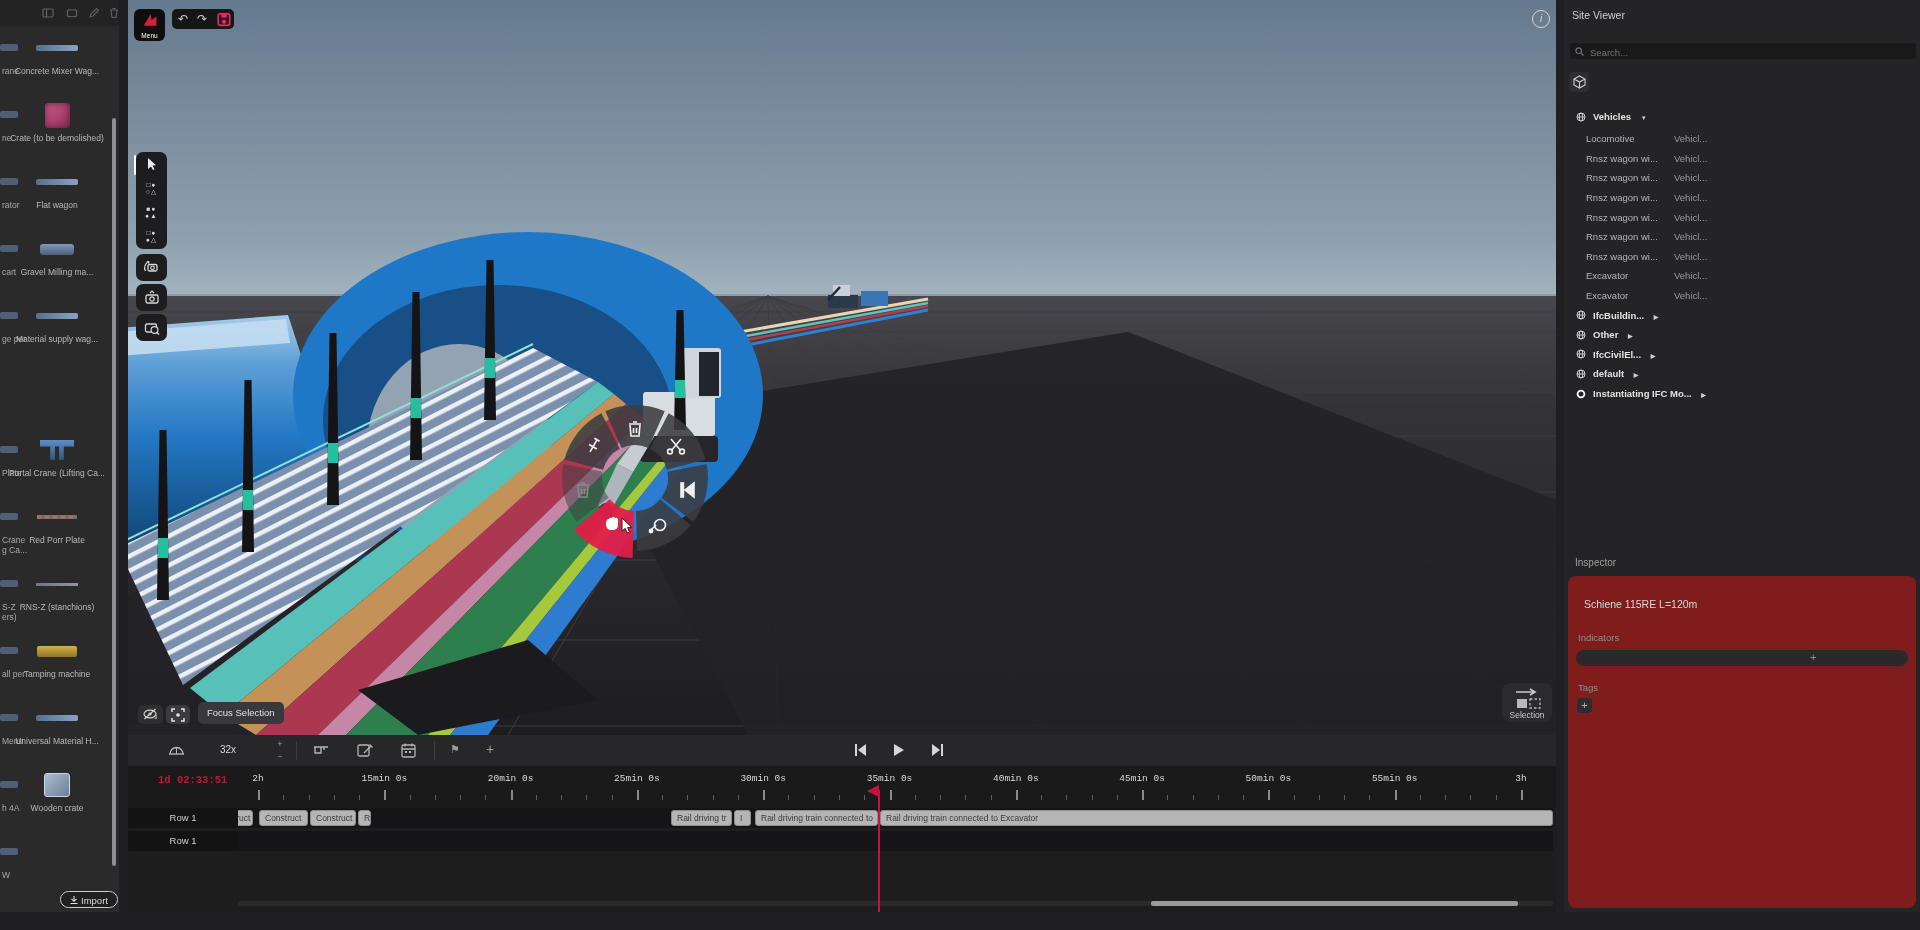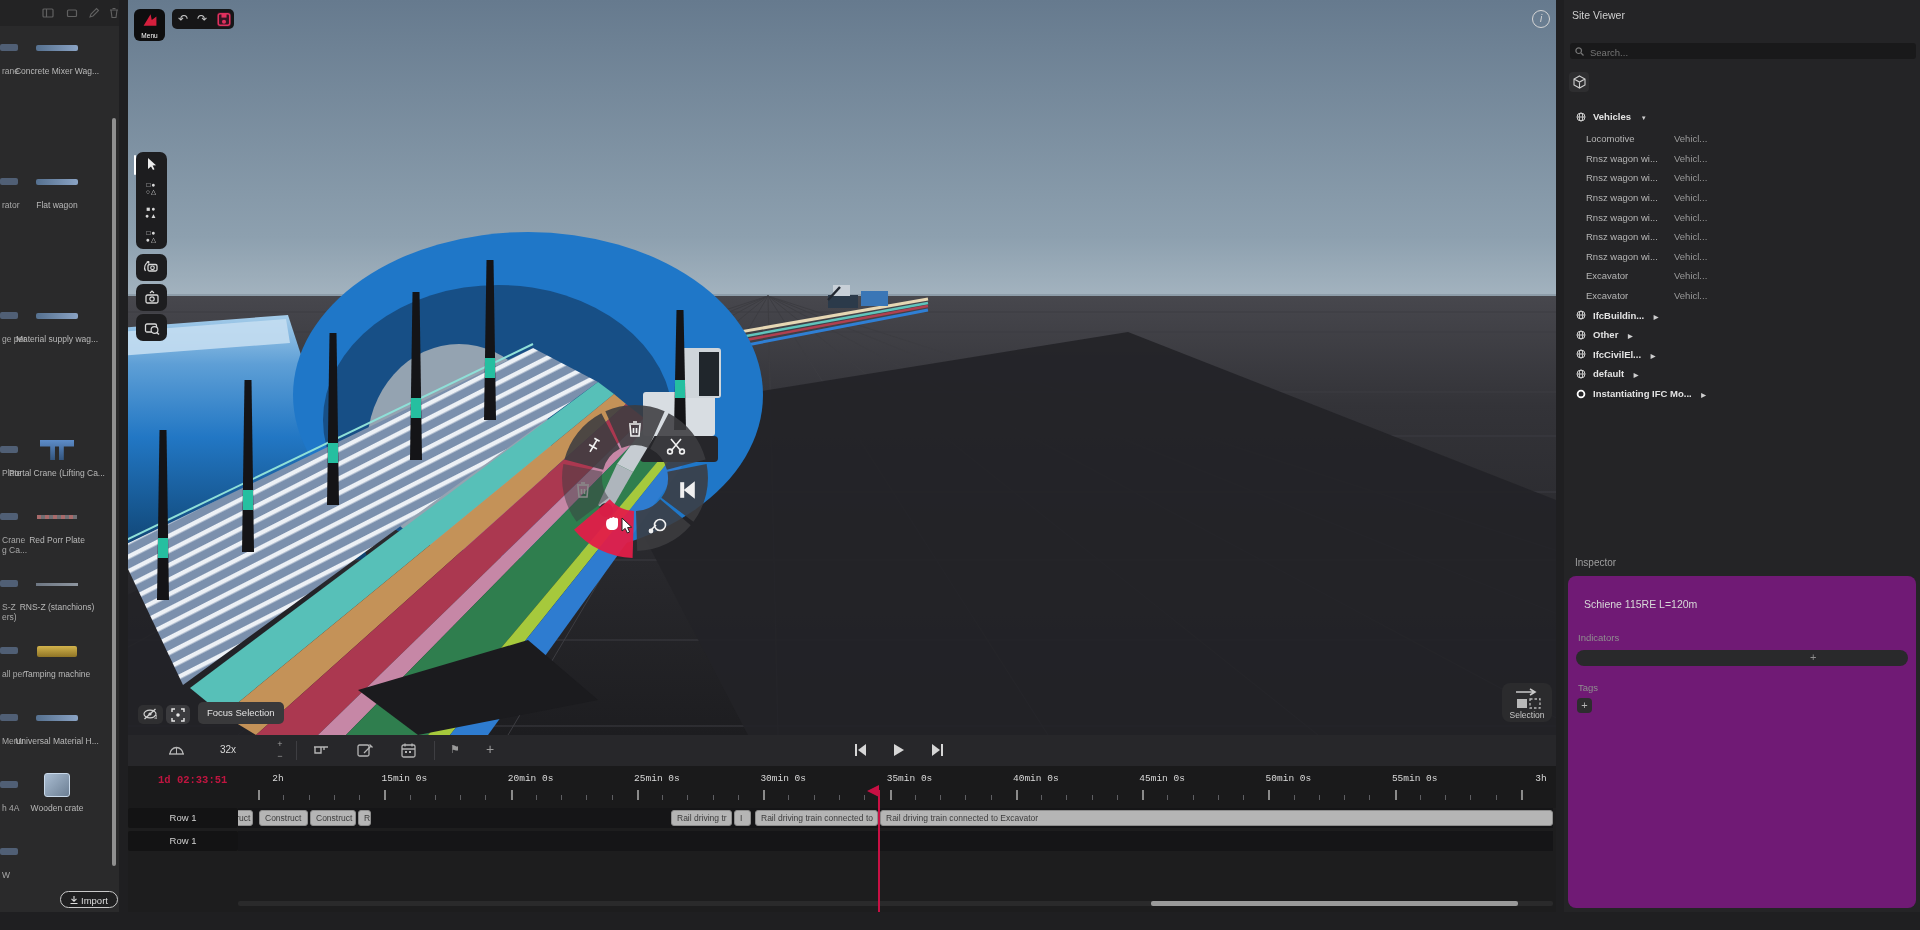--- a/index.html
+++ b/index.html
@@ -50,21 +50,21 @@
   
   #timeline{left:128px;top:735px;width:1428px;height:177px;background:#1d1d1e;z-index:4;}
   #tl-toolbar{left:0;top:0;width:1428px;height:31px;background:#27272a;border-bottom:1px solid #141415;}
   .tl-sep{position:absolute;top:6px;width:1px;height:19px;background:#3e3e42;}
   #tl-speed{left:82px;top:9px;width:36px;text-align:center;font-size:10px;color:#d8d8d8;}
   .stepTxt{position:absolute;left:146px;width:12px;text-align:center;font-size:9px;color:#9f9f9f;line-height:9px;}
   #tl-flag{left:322px;top:8px;font-size:11px;color:#9a9a9a;}
   #tl-plus{left:358px;top:6px;font-size:14px;color:#9a9a9a;}
   #ruler{left:0;top:31px;width:1428px;height:42px;background:#1a1a1b;font-family:Liberation Mono, monospace;}
   #tl-time{left:30px;top:8px;font-size:10.5px;font-weight:bold;color:#c01540;}
-  .tickLbl{position:absolute;top:7px;transform:translateX(-50%);font-size:9.5px;color:#dadada;white-space:nowrap;margin-left:20px;}
+  .tickLbl{position:absolute;top:7px;transform:translateX(-50%);font-size:9.5px;color:#dadada;white-space:nowrap;}
   .tickMaj{position:absolute;top:24px;width:2px;height:10px;background:#8a8a8a;}
   .tickMin{position:absolute;top:29px;width:1px;height:5px;background:#5e5e62;}
   .tl-row{position:absolute;left:0;width:1428px;height:20px;}
   .tl-rowlabel{position:absolute;left:0;top:0;width:110px;height:20px;background:#131314;color:#d0d0d0;font-size:9.5px;line-height:20px;text-align:center;border-radius:2px;}
   .tl-track{position:absolute;left:110px;top:0;width:1315px;height:20px;background:#151517;overflow:hidden;}
   .tl-block{position:absolute;top:2px;height:16px;background:#b5b5b5;border:1px solid #8d8d8d;border-radius:3px;box-sizing:border-box;color:#3b3b3b;font-size:8.5px;line-height:14px;padding:0 5px;white-space:nowrap;overflow:hidden;}
   #tl-scroll-track{left:110px;top:166px;width:1315px;height:5px;background:#2a2a2b;border-radius:2px;}
   #tl-scroll-thumb{left:913px;top:0;width:367px;height:5px;background:#9a9a9a;border-radius:2px;position:absolute;}
   #playhead-line{top:55px;width:2px;height:122px;background:#c81044;z-index:5;}
   #playhead-flag{top:49px;z-index:5;}
@@ -76,21 +76,21 @@
   #sv-cube{left:5px;top:72px;width:20px;height:20px;background:#2e2e30;border-radius:4px;display:flex;align-items:center;justify-content:center;}
   #tree{left:4px;top:104px;width:350px;}
   .treeRow{position:relative;height:19.6px;display:flex;align-items:center;}
   .treeHead{height:25px;}
   .treeIcon{position:absolute;left:8px;top:50%;transform:translateY(-50%);}
   .treeName{position:absolute;left:25px;font-size:9.5px;color:#e3e3e3;font-weight:bold;white-space:nowrap;}
   .treeChildName{position:absolute;left:18px;font-size:9.5px;color:#b5b5b5;white-space:nowrap;}
   .treeType{position:absolute;left:106px;font-size:9.5px;color:#9a9a9a;}
   .chev{font-size:6px;color:#cfcfcf;margin-left:7px;}
   #insp-title{left:11px;top:557px;font-size:10px;color:#9f9f9f;}
-  #insp-card{left:4px;top:576px;width:348px;height:332px;background:#701a75;border-radius:8px;}
+  #insp-card{left:4px;top:576px;width:348px;height:332px;background:#7f1d1d;border-radius:8px;}
   #insp-obj{left:16px;top:22px;font-size:10.5px;color:#d8d8d8;position:absolute;}
   #insp-ind{left:10px;top:56px;font-size:9.5px;color:#8f8f8f;position:absolute;}
   #insp-pill{left:8px;top:74px;width:332px;height:16px;background:#29292b;border-radius:8px;position:absolute;}
   #insp-pill span{position:absolute;left:234px;top:1px;font-size:11px;color:#8f8f8f;}
   #insp-tags{left:10px;top:106px;font-size:9.5px;color:#8f8f8f;position:absolute;}
   #insp-addtag{left:9px;top:122px;width:15px;height:15px;background:#2d2d2f;border-radius:4px;color:#b5b5b5;font-size:11px;line-height:14px;text-align:center;position:absolute;}
 </style>
 </head>
 <body>
 
@@ -348,27 +348,43 @@
   </div>
   <div id="sidebar" class="abs">
       <div class="sbRow" style="top: 6px; padding-left: 24px;">
         <div class="sbLeft">rane</div>
         <div class="sbLeftThumb"></div>
         <div class="sbThumb">
           <div class="th-wagon"></div>
         </div>
         <div class="sbLabel">Concrete Mixer Wag...</div>
       </div>
+      <div class="sbRow" style="top: 73px;">
+        <div class="sbLeft">ne</div>
+        <div class="sbLeftThumb"></div>
+        <div class="sbThumb">
+          <div class="th-crate"></div>
+        </div>
+        <div class="sbLabel">Crate (to be demolished)</div>
+      </div>
       <div class="sbRow" style="top: 140px;">
         <div class="sbLeft">rator</div>
         <div class="sbLeftThumb"></div>
         <div class="sbThumb">
           <div class="th-flat"></div>
         </div>
         <div class="sbLabel">Flat wagon</div>
+      </div>
+      <div class="sbRow" style="top: 207px;">
+        <div class="sbLeft">cart</div>
+        <div class="sbLeftThumb"></div>
+        <div class="sbThumb">
+          <div class="th-machine"></div>
+        </div>
+        <div class="sbLabel">Gravel Milling ma...</div>
       </div>
       <div class="sbRow" style="top: 274px;">
         <div class="sbLeft">ge per</div>
         <div class="sbLeftThumb"></div>
         <div class="sbThumb">
           <div class="th-supply"></div>
         </div>
         <div class="sbLabel">Material supply wag...</div>
       </div>
       <div class="sbRow" style="top: 408px;">

